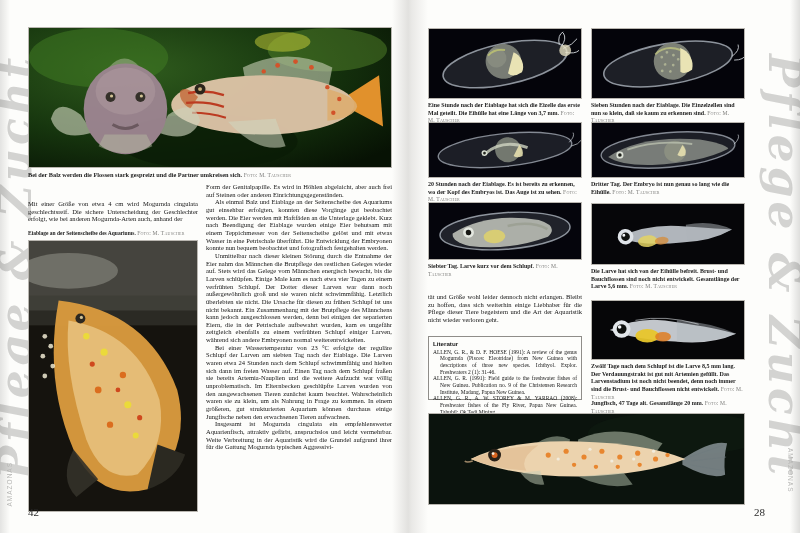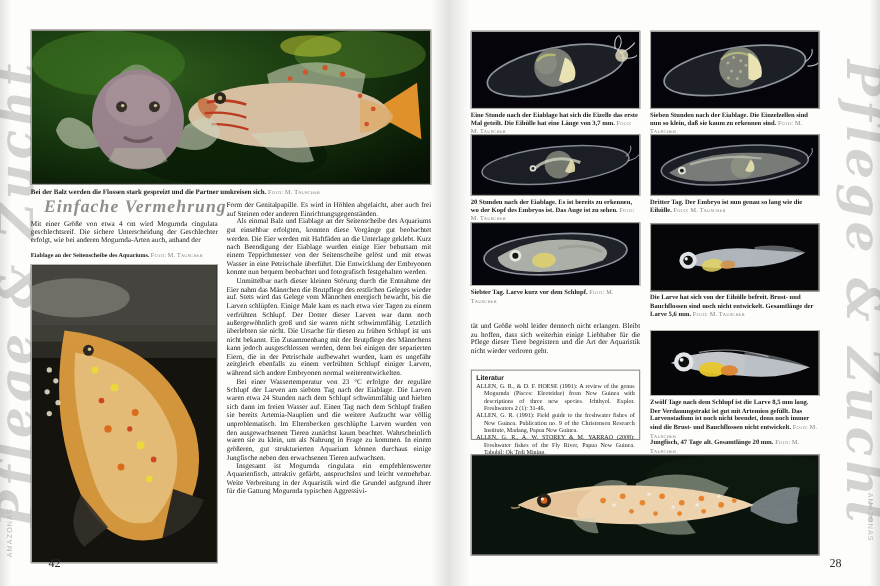--- a/index.html
+++ b/index.html
@@ -95,21 +95,20 @@
         <path d="M84 98 q13 8 26 0" stroke="#6e5a62" stroke-width="3" fill="none"></path>
         <path d="M70 120 Q97 134 124 120 L118 108 L76 108 Z" fill="#b9c0a6" opacity="0.5"></path>
       </g>
     </svg>
   </div>
   <div class="cap" style="left:28px;top:171px;width:364px;font-size:6.3px;">
     <span>Bei der Balz werden die Flossen stark gespreizt und die Partner umkreisen sich.</span>
     <span class="credit">Foto: M. Tauscher</span>
   </div>
 
-  <div class="heading" style="left:40px;top:180px;">Einfache Vermehrung</div>
   <div class="bodytext" style="left:28px;top:200px;width:170px;height:26px;">
     <p class="first">Mit einer Größe von etwa 4 cm wird Mogurnda cingulata geschlechtsreif. Die sichere Unterscheidung der Geschlechter erfolgt, wie bei anderen Mogurnda-Arten auch, anhand der</p>
   </div>
   <div class="cap" style="left:28px;top:230px;width:170px;font-size:5.5px;white-space:nowrap;">
     <span>Eiablage an der Seitenscheibe des Aquariums.</span>
     <span class="credit">Foto: M. Tauscher</span>
   </div>
 
   <div class="photo" style="left:28px;top:240px;width:170px;height:272px;">
     <svg viewBox="0 0 170 272" preserveAspectRatio="none">
@@ -146,21 +145,21 @@
   </div>
 
   <div class="bodytext" style="left:206px;top:183px;width:186px;height:330px;">
     <p class="first">Form der Genitalpapille. Es wird in Höhlen abgelaicht, aber auch frei auf Steinen oder anderen Einrichtungsgegenständen.</p>
     <p>Als einmal Balz und Eiablage an der Seitenscheibe des Aquariums gut einsehbar erfolgten, konnten diese Vorgänge gut beobachtet werden. Die Eier werden mit Haftfäden an die Unterlage geklebt. Kurz nach Beendigung der Eiablage wurden einige Eier behutsam mit einem Teppichmesser von der Seitenscheibe gelöst und mit etwas Wasser in eine Petrischale überführt. Die Entwicklung der Embryonen konnte nun bequem beobachtet und fotografisch festgehalten werden.</p>
     <p>Unmittelbar nach dieser kleinen Störung durch die Entnahme der Eier nahm das Männchen die Brutpflege des restlichen Geleges wieder auf. Stets wird das Gelege vom Männchen energisch bewacht, bis die Larven schlüpfen. Einige Male kam es nach etwa vier Tagen zu einem verfrühten Schlupf. Der Dotter dieser Larven war dann noch außergewöhnlich groß und sie waren nicht schwimmfähig. Letztlich überlebten sie nicht. Die Ursache für diesen zu frühen Schlupf ist uns nicht bekannt. Ein Zusammenhang mit der Brutpflege des Männchens kann jedoch ausgeschlossen werden, denn bei einigen der separierten Eiern, die in der Petrischale aufbewahrt wurden, kam es ungefähr zeitgleich ebenfalls zu einem verfrühten Schlupf einiger Larven, während sich andere Embryonen normal weiterentwickelten.</p>
     <p>Bei einer Wassertemperatur von 23 °C erfolgte der reguläre Schlupf der Larven am siebten Tag nach der Eiablage. Die Larven waren etwa 24 Stunden nach dem Schlupf schwimmfähig und hielten sich dann im freien Wasser auf. Einen Tag nach dem Schlupf fraßen sie bereits Artemia-Nauplien und die weitere Aufzucht war völlig unproblematisch. Im Elternbecken geschlüpfte Larven wurden von den ausgewachsenen Tieren zunächst kaum beachtet. Wahrscheinlich waren sie zu klein, um als Nahrung in Frage zu kommen. In einem größeren, gut strukturierten Aquarium können durchaus einige Jungfische neben den erwachsenen Tieren aufwachsen.</p>
     <p>Insgesamt ist Mogurnda cingulata ein empfehlenswerter Aquarienfisch, attraktiv gefärbt, anspruchslos und leicht vermehrbar. Weite Verbreitung in der Aquaristik wird die Grundel aufgrund ihrer für die Gattung Mogurnda typischen Aggressivi-</p>
   </div>
 
-  <div class="pagenum" style="left:44px;top:506px;">42</div>
+  <div class="pagenum" style="left:28px;top:506px;">42</div>
 
   <div class="photo" style="left:428px;top:28px;width:154px;height:71px;">
     <svg viewBox="0 0 154 71" preserveAspectRatio="none">
       <rect width="154" height="71" fill="#04040a"></rect>
       <g transform="rotate(-12 77 36)">
         <ellipse cx="77" cy="36" rx="64" ry="21" fill="rgba(185,200,215,0.14)" stroke="rgba(225,235,245,0.6)" stroke-width="1.6"></ellipse>
         <circle cx="76" cy="33" r="18" fill="#7d8278" opacity="0.95"></circle>
         <path d="M88 26 a16 16 0 0 1 4 22 q-10 4 -14 -2 Z" fill="#e9e3b4"></path>
         <circle cx="70" cy="28" r="10" fill="#8d9284" opacity="0.7"></circle>
         <path d="M62 24 q8 -6 18 -2" stroke="#c9cf6f" stroke-width="2" fill="none" opacity="0.7"></path>

